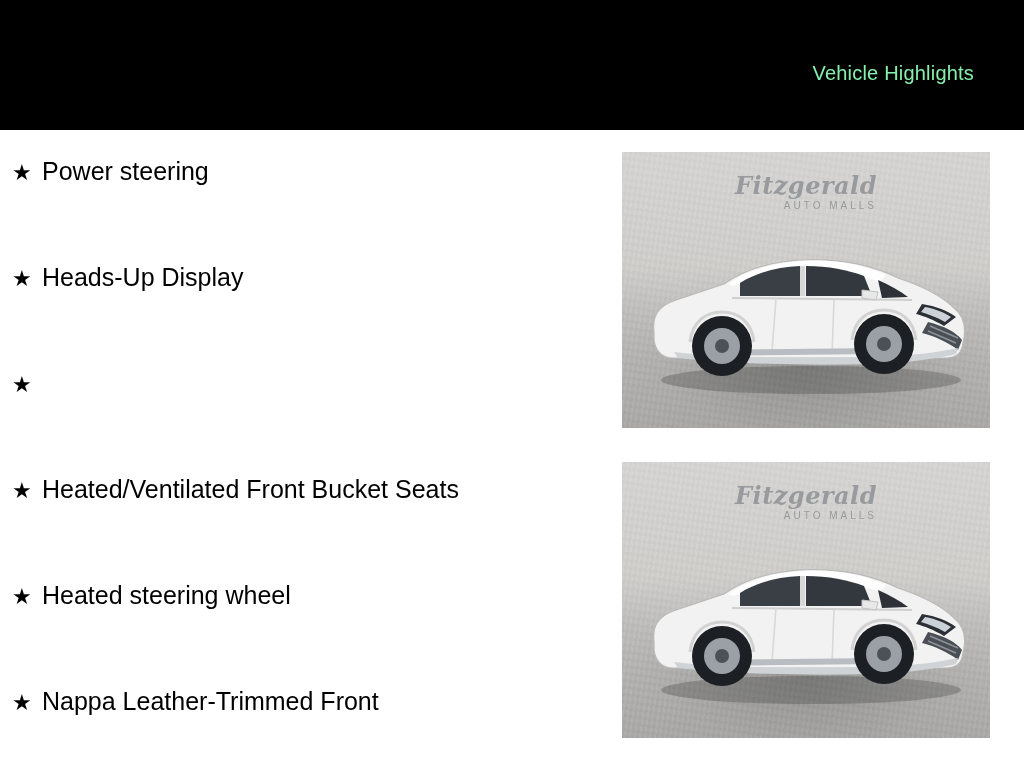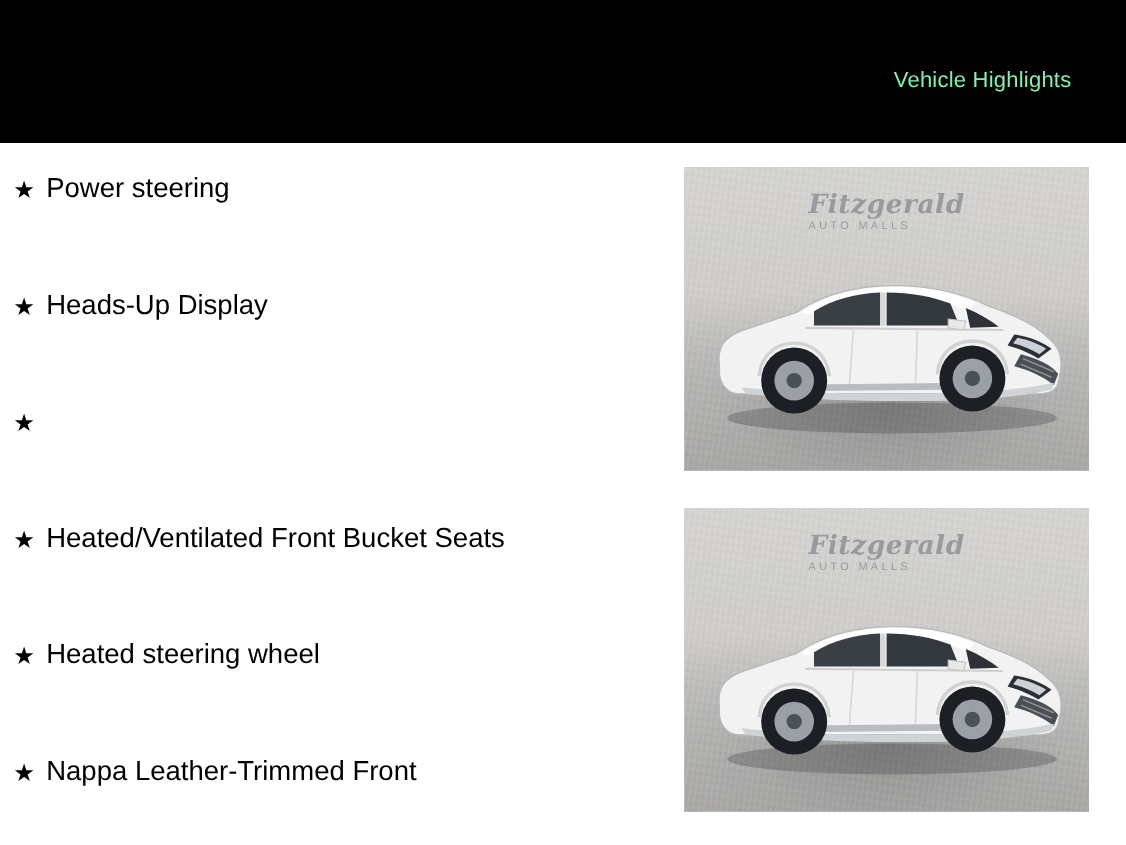--- a/index.html
+++ b/index.html
@@ -92,21 +92,21 @@
     opacity: .35;
     background-image:
       repeating-linear-gradient(98deg, rgba(255,255,255,.10) 0 2px, rgba(0,0,0,.04) 2px 5px),
       repeating-linear-gradient(8deg, rgba(0,0,0,.035) 0 3px, rgba(255,255,255,.06) 3px 7px);
   }
   .watermark {
     position: absolute;
     left: 50%;
     top: 22px;
     transform: translateX(-50%);
-    text-align: left;
+    text-align: right;
     color: #8e9196;
     opacity: .85;
     pointer-events: none;
   }
   .watermark .wm-main {
     font-family: "DejaVu Serif", serif;
     font-style: italic;
     font-weight: bold;
     font-size: 24px;
     letter-spacing: 0.5px;

